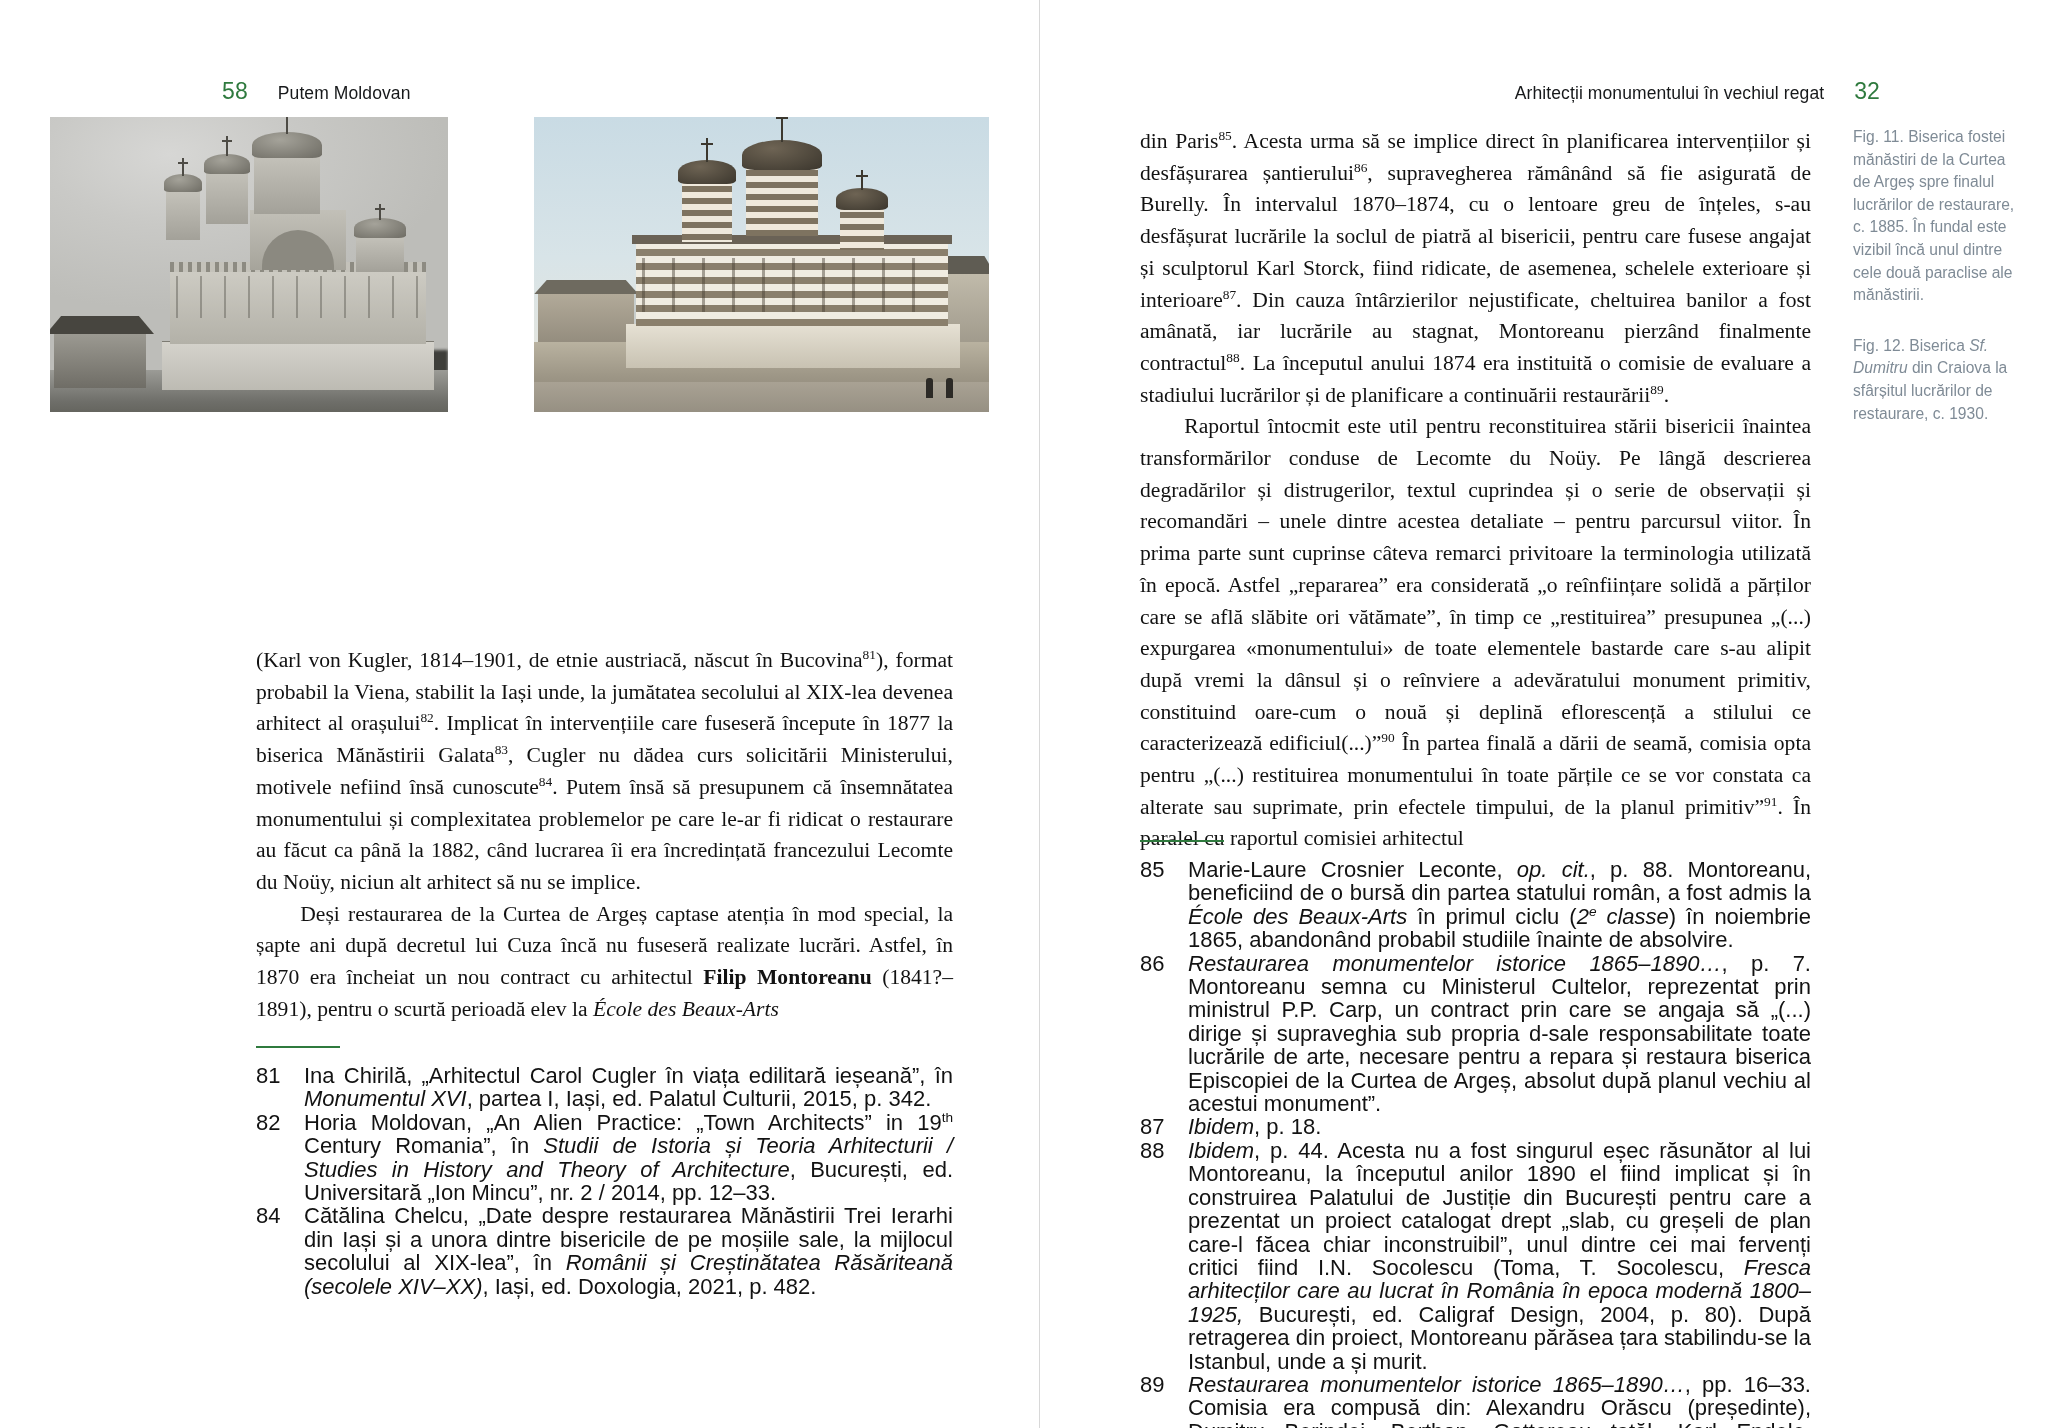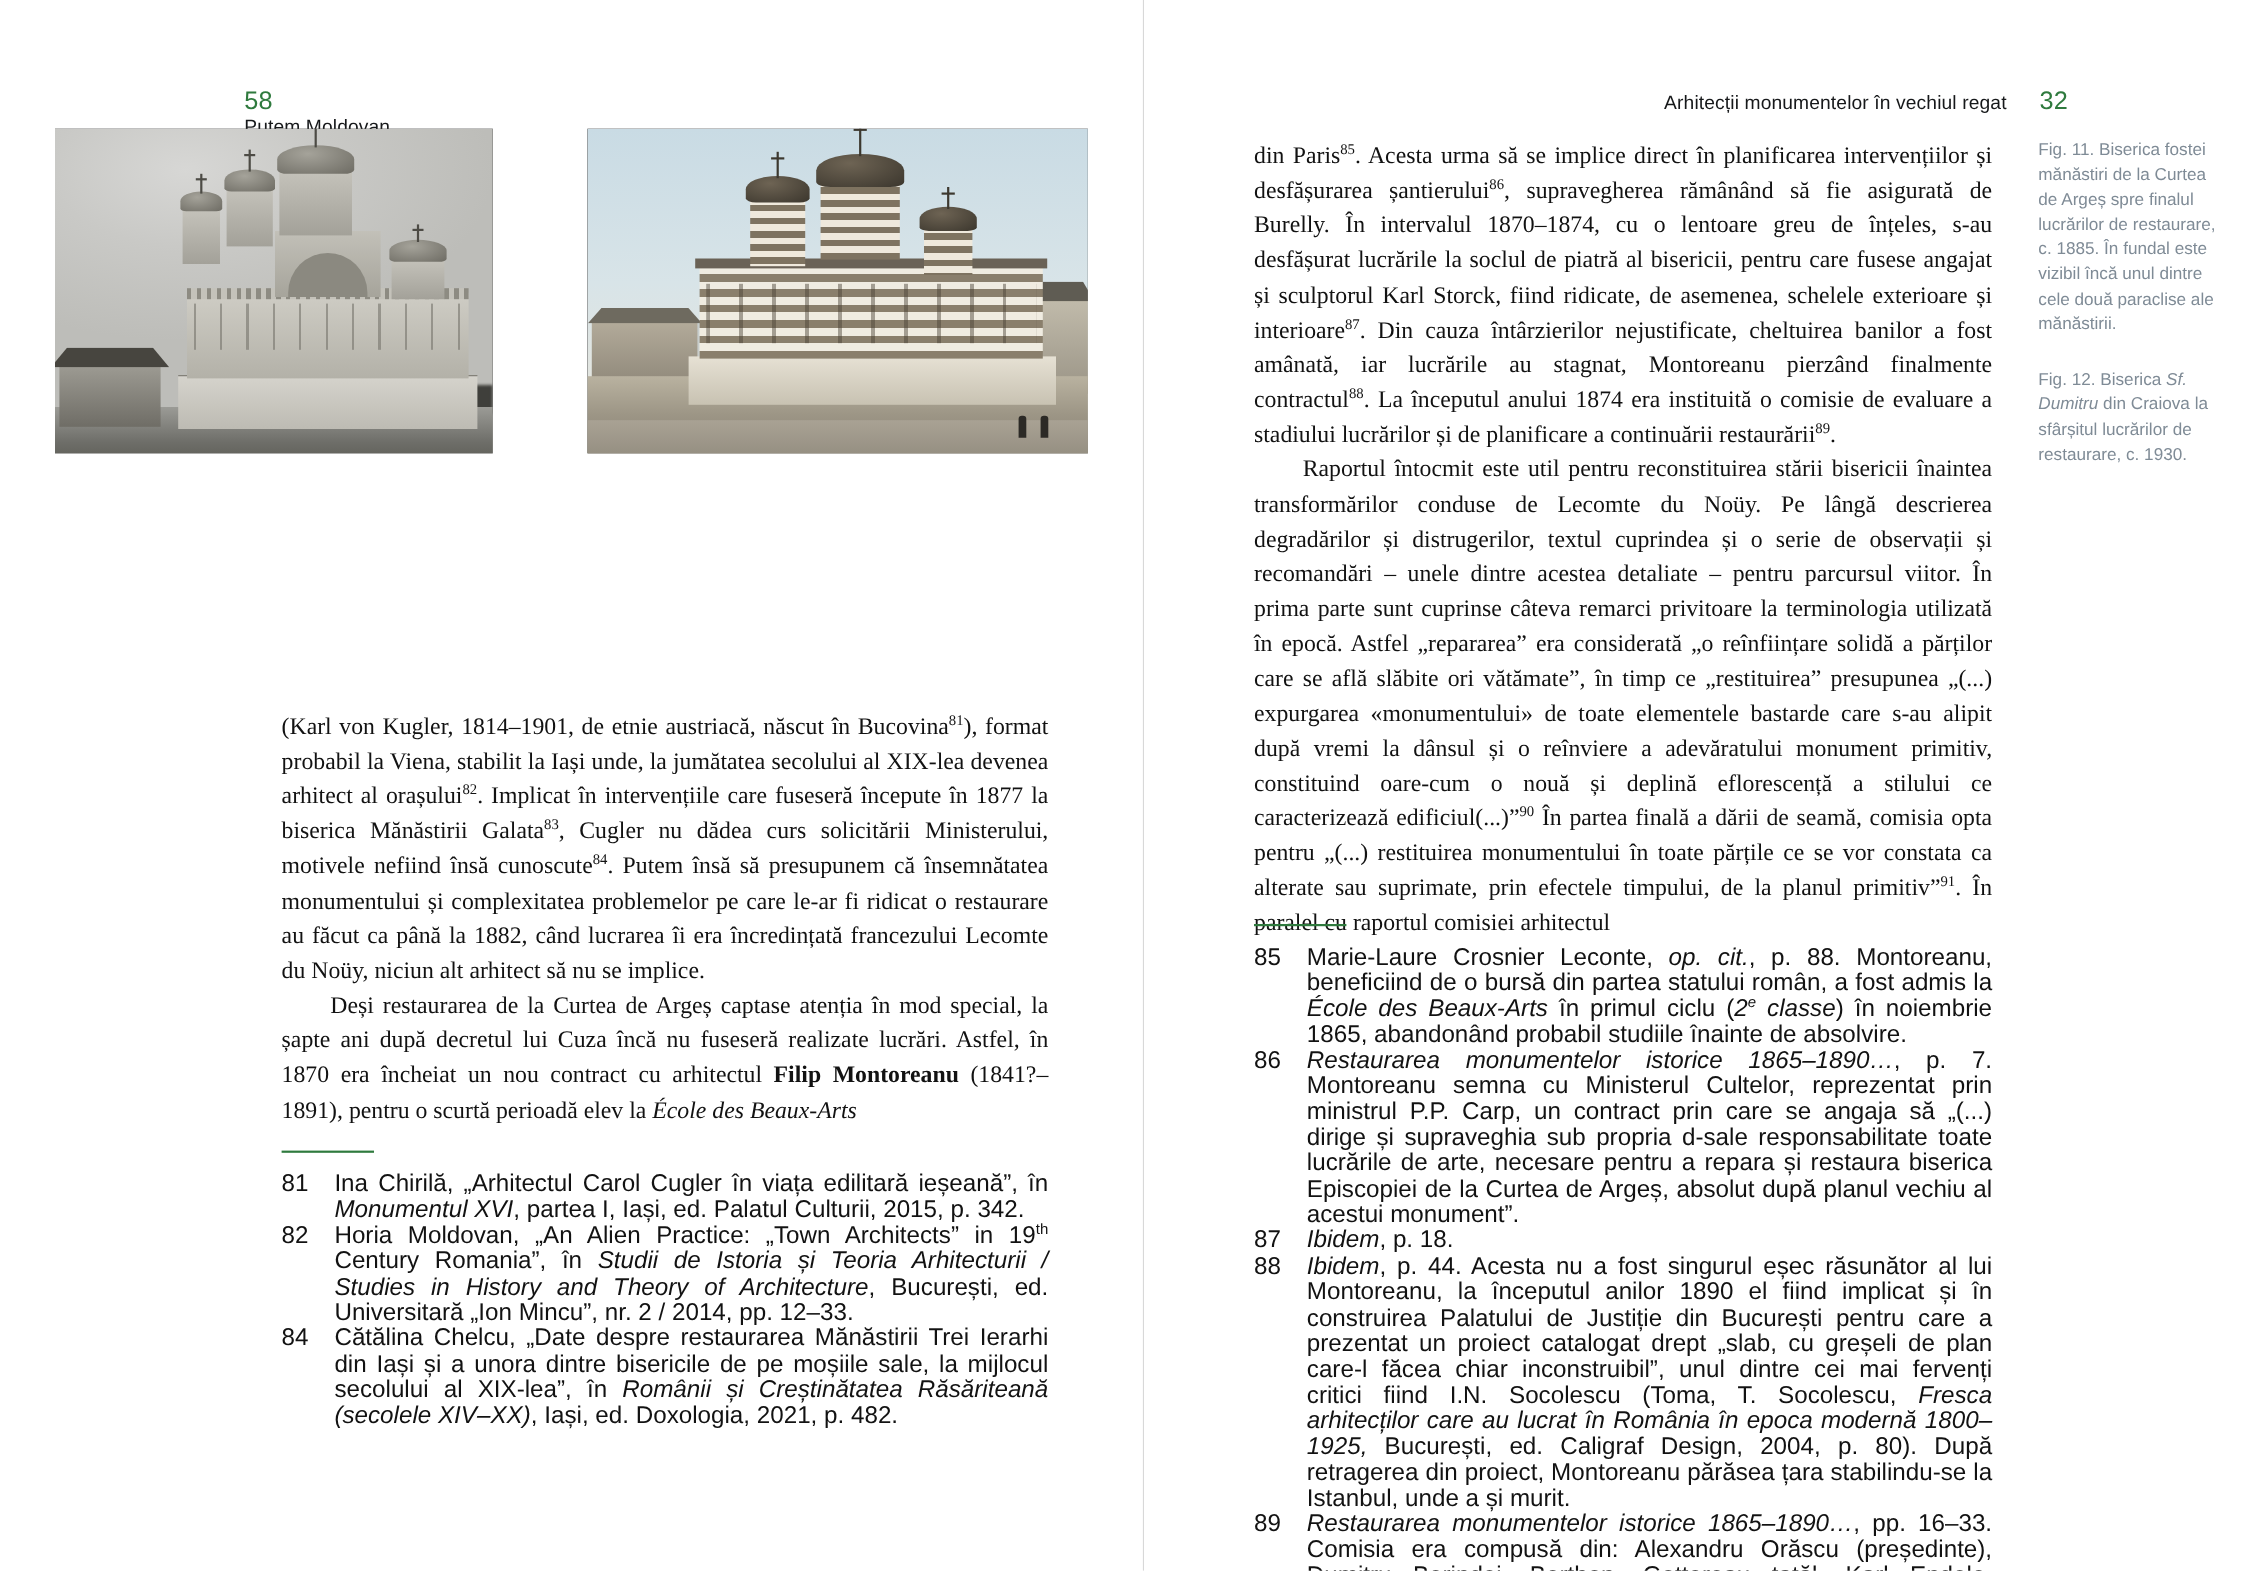--- a/index.html
+++ b/index.html
@@ -46,21 +46,21 @@
   .runhead {
     position: absolute;
     top: 78px;
     display: flex;
     align-items: baseline;
     font-family: "Liberation Sans", sans-serif;
     font-size: 17.5px;
     letter-spacing: .1px;
     white-space: nowrap;
   }
-  .runhead-left  { left: 222px; flex-direction: column; }
+  .runhead-left  { left: 222px; }
   .runhead-right { right: 172px; }
 
   .folio {
     color: #2f7a3e;
     font-size: 23px;
     font-family: "Liberation Sans", sans-serif;
   }
   .runhead-left .folio  { margin-right: 30px; }
   .runhead-right .folio { margin-left: 30px; }
   .runhead-title { color: #16181a; }
@@ -388,21 +388,21 @@
           <p class="note"><span class="num">81</span>Ina Chirilă, „Arhitectul Carol Cugler în viața edilitară ieșeană”, în <i>Monumentul XVI</i>, partea I, Iași, ed. Palatul Culturii, 2015, p. 342.</p>
           <p class="note"><span class="num">82</span>Horia Moldovan, „An Alien Practice: „Town Architects” in 19<sup>th</sup> Century Romania”, în <i>Studii de Istoria și Teoria Arhitecturii / Studies in History and Theory of Architecture</i>, București, ed. Universitară „Ion Mincu”, nr. 2 / 2014, pp. 12–33.</p>
           <p class="note"><span class="num">84</span>Cătălina Chelcu, „Date despre restaurarea Mănăstirii Trei Ierarhi din Iași și a unora dintre bisericile de pe moșiile sale, la mijlocul secolului al XIX-lea”, în <i>Românii și Creștinătatea Răsăriteană (secolele XIV–XX)</i>, Iași, ed. Doxologia, 2021, p. 482.</p>
         </div>
     </div>
   </div>
 
   <div class="page page-right">
 
     <div class="runhead runhead-right">
-      <span class="runhead-title">Arhitecții monumentelor în vechiul regat</span>
+      <span class="runhead-title">Arhitecții monumentului în vechiul regat</span>
       <span class="folio">32</span>
     </div>
   </div>
 
   <div class="body-col col-right">
       <p>din Paris<sup>85</sup>. Acesta urma să se implice direct în planificarea intervențiilor și desfășurarea șantierului<sup>86</sup>, supravegherea rămânând să fie asigurată de Burelly. În intervalul 1870–1874, cu o lentoare greu de înțeles, s-au desfășurat lucrările la soclul de piatră al bisericii, pentru care fusese angajat și sculptorul Karl Storck, fiind ridicate, de asemenea, schelele exterioare și interioare<sup>87</sup>. Din cauza întârzierilor nejustificate, cheltuirea banilor a fost amânată, iar lucrările au stagnat, Montoreanu pierzând finalmente contractul<sup>88</sup>. La începutul anului 1874 era instituită o comisie de evaluare a stadiului lucrărilor și de planificare a continuării restaurării<sup>89</sup>.</p>
       <p class="indent">Raportul întocmit este util pentru reconstituirea stării bisericii înaintea transformărilor conduse de Lecomte du Noüy. Pe lângă descrierea degradărilor și distrugerilor, textul cuprindea și o serie de observații și recomandări – unele dintre acestea detaliate – pentru parcursul viitor. În prima parte sunt cuprinse câteva remarci privitoare la terminologia utilizată în epocă. Astfel „repararea” era considerată „o reînființare solidă a părților care se află slăbite ori vătămate”, în timp ce „restituirea” presupunea „(...) expurgarea «monumentului» de toate elementele bastarde care s-au alipit după vremi la dânsul și o reînviere a adevăratului monument primitiv, constituind oare-cum o nouă și deplină eflorescență a stilului ce caracterizează edificiul(...)”<sup>90</sup> În partea finală a dării de seamă, comisia opta pentru „(...) restituirea monumentului în toate părțile ce se vor constata ca alterate sau suprimate, prin efectele timpului, de la planul primitiv”<sup>91</sup>. În paralel cu raportul comisiei arhitectul</p>
     </div>
 
   <div class="notes notes-right">

